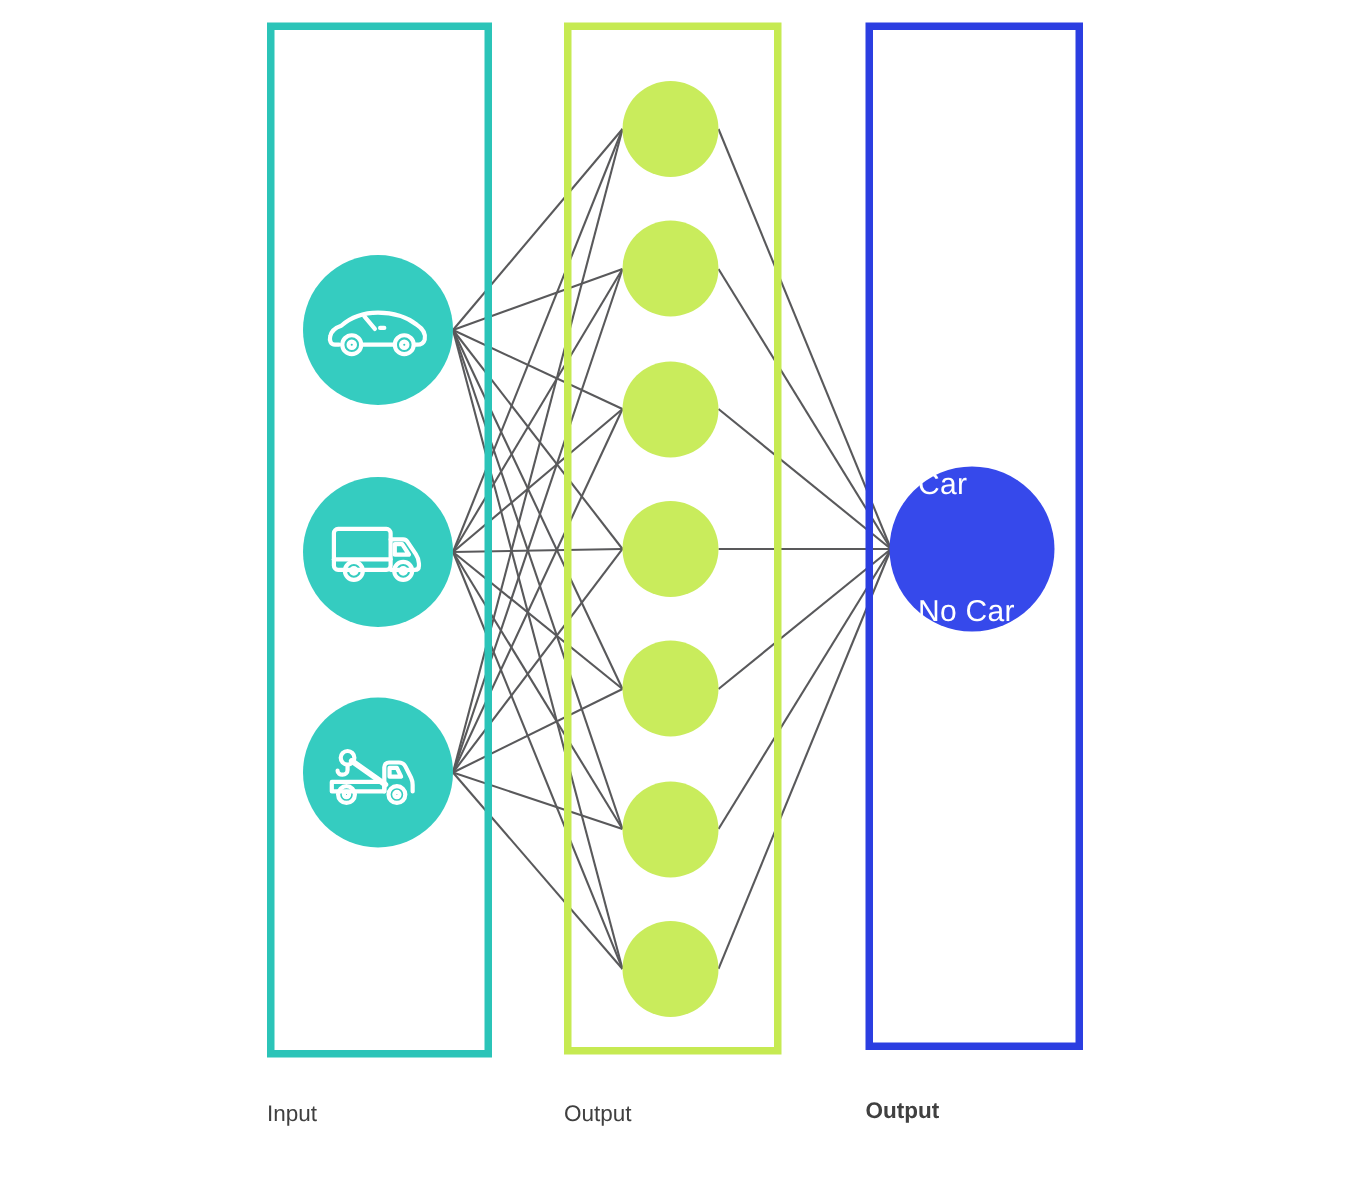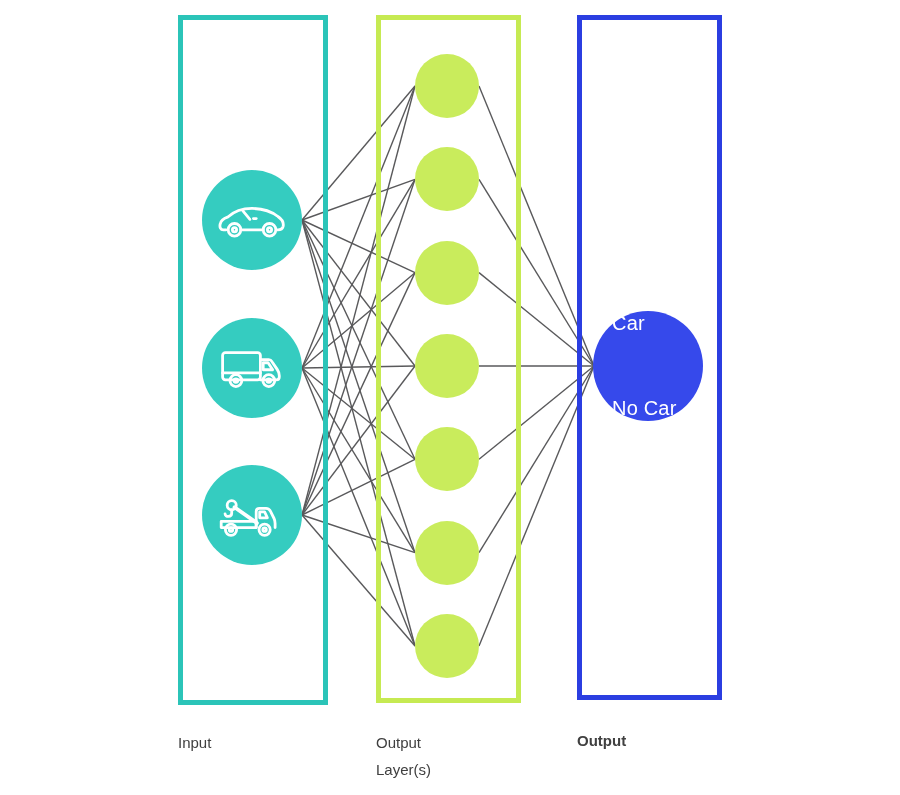--- a/index.html
+++ b/index.html
@@ -150,17 +150,16 @@
     </div>
 
   <div class="node output-node">
     <span>Car</span>
     <span><b>No</b><span> Car</span></span>
   </div>
 
   <div class="col-label label-input">Input</div>
   <div class="col-label label-hidden">
     <div>Output</div>
-    <div>Layer(s)</div>
   </div>
   <div class="col-label label-output">Output</div>
 
 </div>
 
 </body></html>

